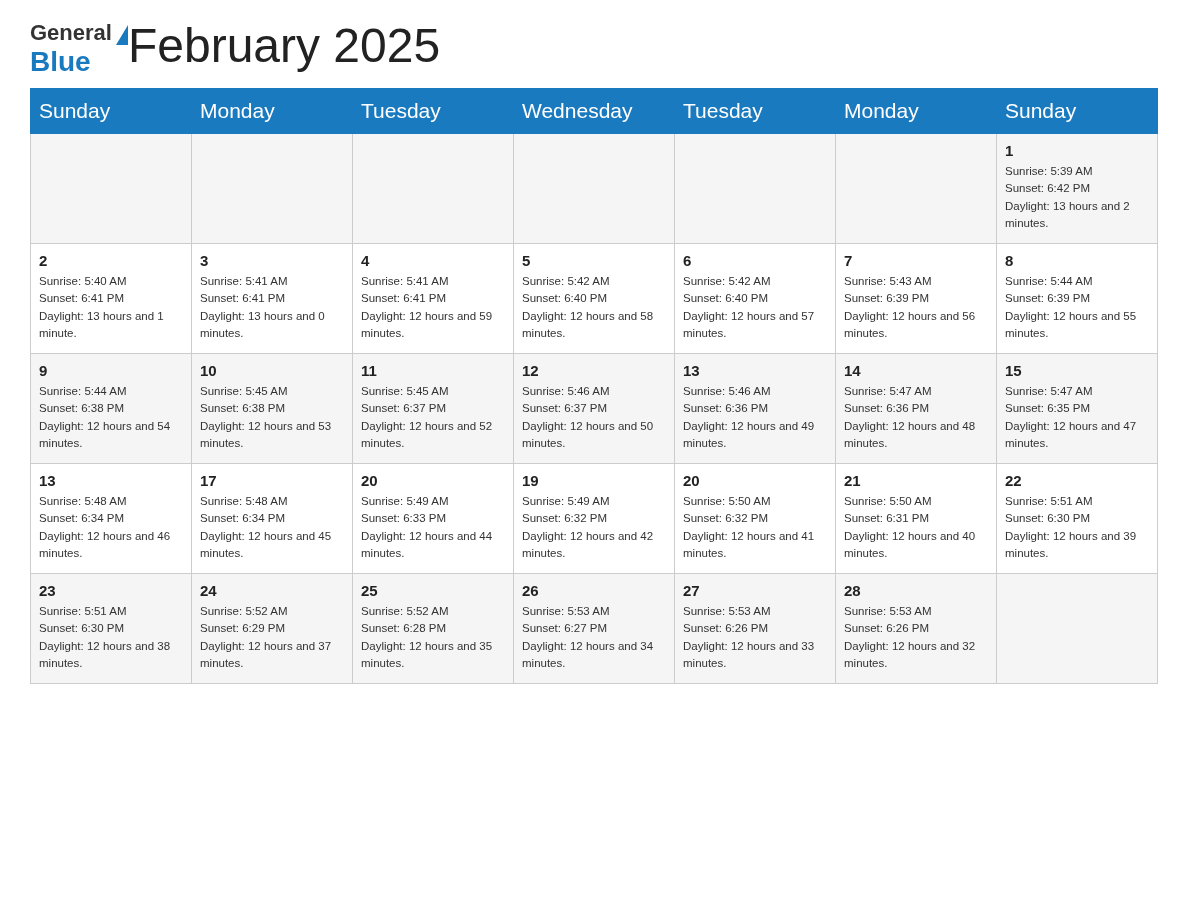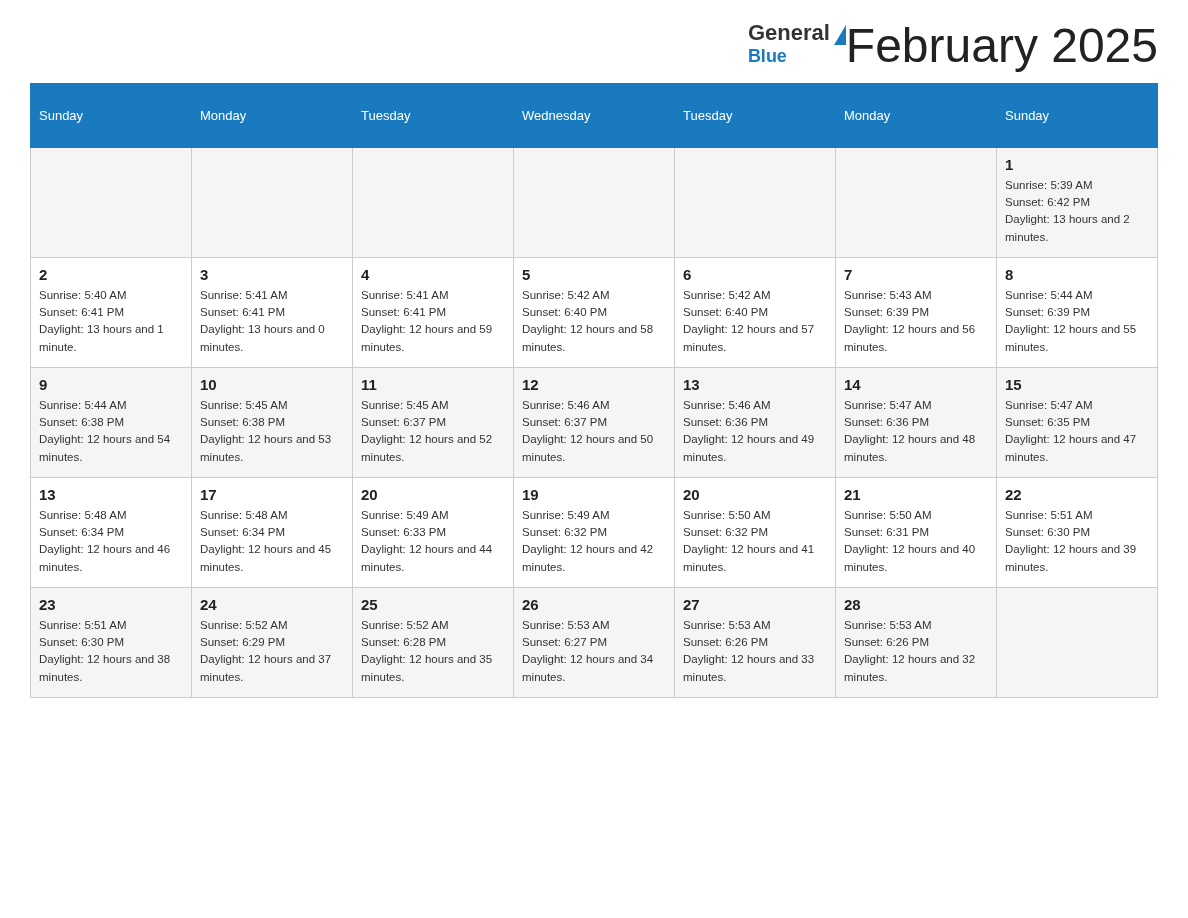--- a/index.html
+++ b/index.html
@@ -5,31 +5,31 @@
     * { box-sizing: border-box; margin: 0; padding: 0; }
     body {
       font-family: Arial, sans-serif;
       background: #fff;
       padding: 20px 30px;
       width: 1188px;
       min-height: 918px;
     }
     .header {
       display: flex;
-      justify-content: flex-end;
+      justify-content: flex-start;
       align-items: flex-start;
       margin-bottom: 10px;
     }
     .logo-text-general {
       font-size: 22px;
       font-weight: bold;
       color: #333;
     }
     .logo-text-blue {
-      font-size: 18px;
+      font-size: 28px;
       font-weight: bold;
       color: #1a7abf;
     }
     .title-area {
       text-align: right;
     }
     .month-title {
       font-size: 48px;
       font-weight: normal;
       color: #222;
@@ -41,22 +41,22 @@
       margin-top: 4px;
     }
     .calendar {
       width: 100%;
       border-collapse: collapse;
       margin-top: 10px;
     }
     .calendar th {
       background-color: #1a7abf;
       color: #fff;
-      padding: 24px 8px;
-      font-size: 13px;
+      padding: 10px 8px;
+      font-size: 21px;
       font-weight: normal;
       text-align: left;
       border: 1px solid #1a7abf;
     }
     .calendar td {
       vertical-align: top;
       padding: 8px;
       border: 1px solid #ccc;
       width: calc(100% / 7);
       height: 110px;

